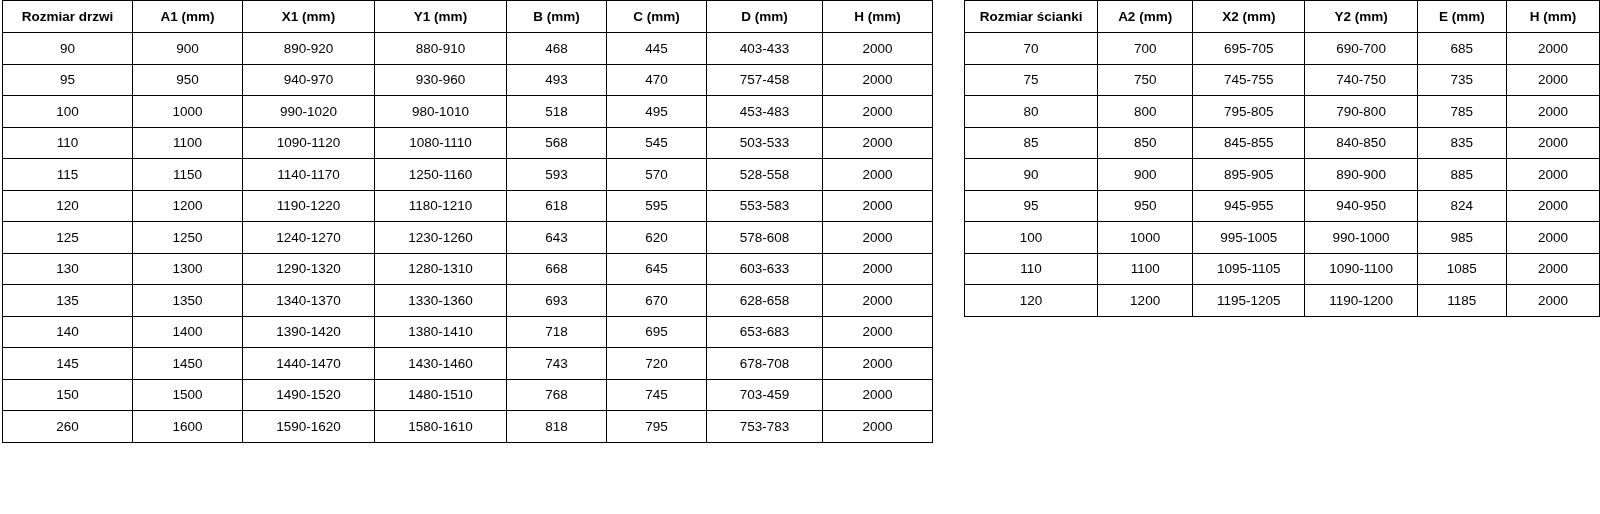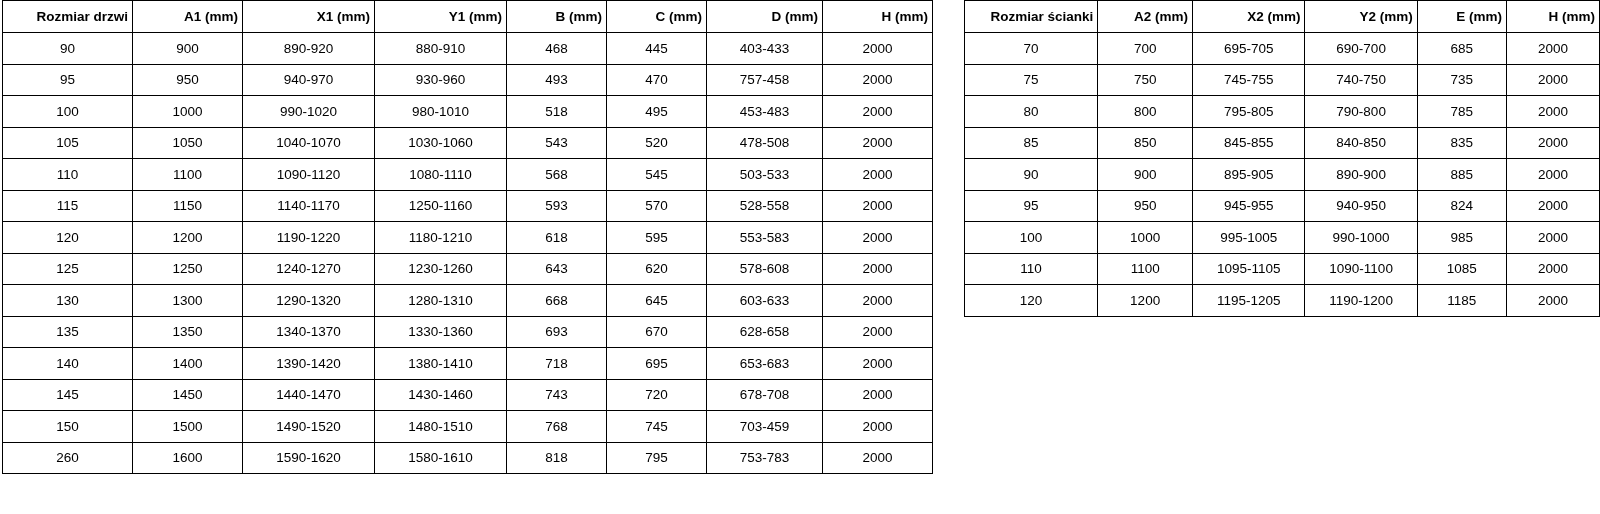--- a/index.html
+++ b/index.html
@@ -35,21 +35,20 @@
     text-align: center;
     vertical-align: middle;
     font-size: 13.5px;
     height: 30.5px;
     padding: 0 4px;
     white-space: nowrap;
   }
   table th {
     font-weight: bold;
     height: 31px;
-    text-align: right;
   }
   table td {
     font-weight: normal;
   }
 
   
   #doors-table col.c0 { width: 130px; }
   #doors-table col.c1 { width: 110px; }
   #doors-table col.c2 { width: 132px; }
   #doors-table col.c3 { width: 132px; }
@@ -120,30 +119,20 @@
             <td>100</td>
             <td>1000</td>
             <td>990-1020</td>
             <td>980-1010</td>
             <td>518</td>
             <td>495</td>
             <td>453-483</td>
             <td>2000</td>
           </tr>
           <tr>
-            <td>105</td>
-            <td>1050</td>
-            <td>1040-1070</td>
-            <td>1030-1060</td>
-            <td>543</td>
-            <td>520</td>
-            <td>478-508</td>
-            <td>2000</td>
-          </tr>
-          <tr>
             <td>110</td>
             <td>1100</td>
             <td>1090-1120</td>
             <td>1080-1110</td>
             <td>568</td>
             <td>545</td>
             <td>503-533</td>
             <td>2000</td>
           </tr>
           <tr>

